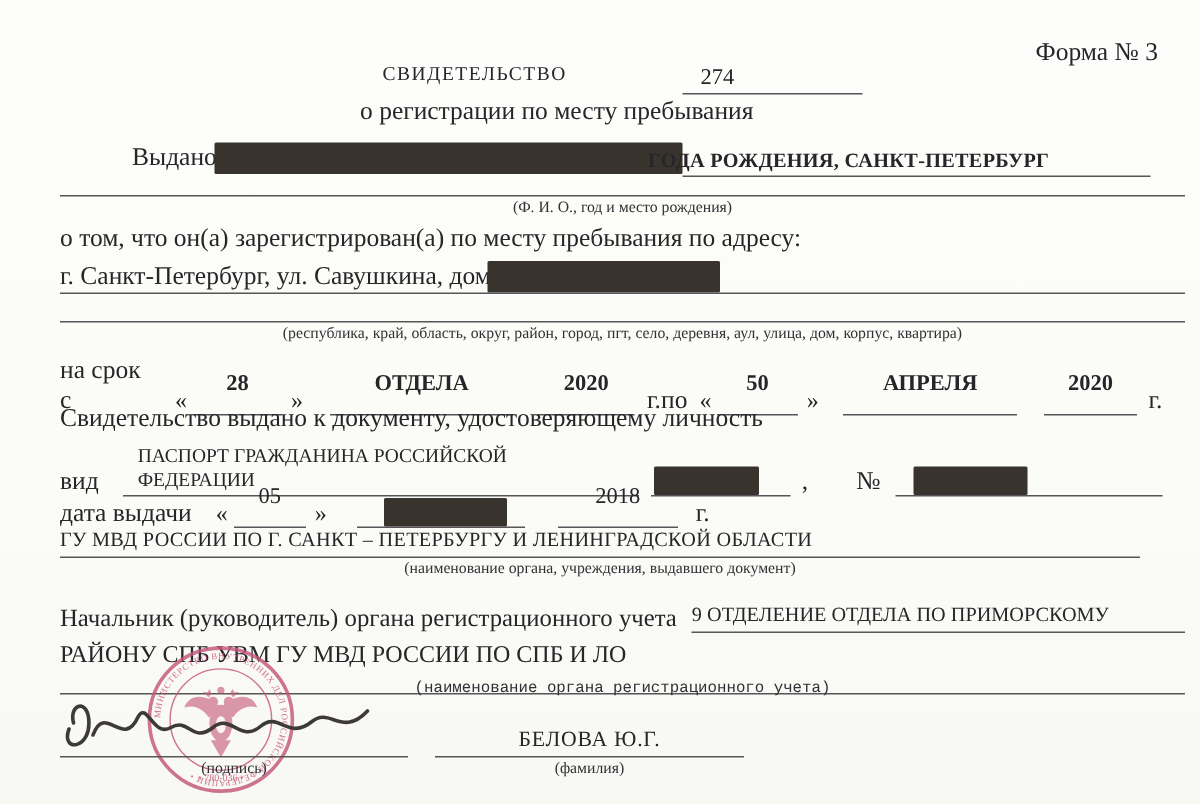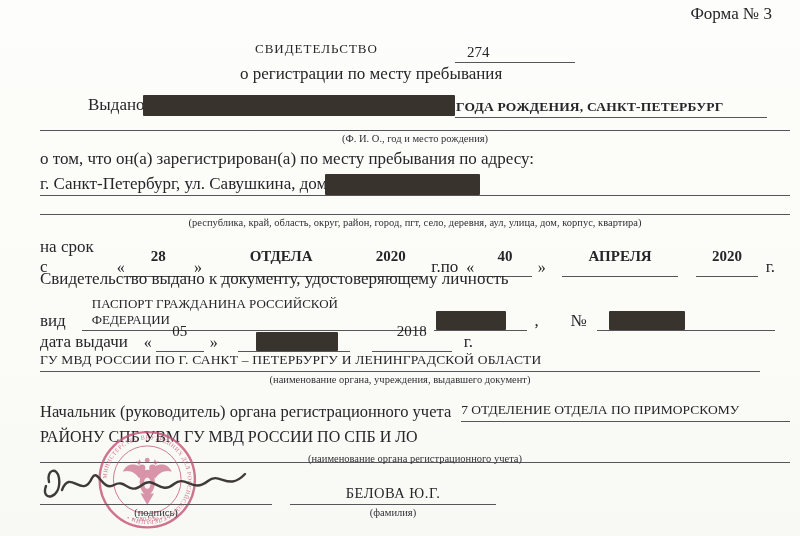--- a/index.html
+++ b/index.html
@@ -25,29 +25,29 @@
   .smallcaps { font-size:13px; }
   .boldhdr { font-weight:bold; font-size:13.5px; letter-spacing:.2px; }
   .quote { font-size:16px; }
   .row { display:flex; align-items:flex-end; }
 </style>
 </head>
 <body>
 
 <div class="page">
 
-  <div class="abs t17" style="top:4px; right:28px;">Форма № 3</div>
+  <div class="abs t17" style="top:25px; right:28px;">Форма № 3</div>
 
   <div class="abs" style="top:41px; left:255px; font-size:13px; letter-spacing:1px;">СВИДЕТЕЛЬСТВО</div>
   <div class="abs" style="top:44px; left:455px; width:120px; text-align:left; border-bottom:1.5px solid #55555a; padding:0 0 1px 12px; font-size:15px;">274</div>
   <div class="abs t17" style="top:64px; left:240px;">о регистрации по месту пребывания</div>
 
   <div class="abs t17" style="top:95px; left:88px;">Выдано</div>
   <div class="abs redact" style="top:95px; left:143px; width:312px; height:21px;"></div>
-  <div class="abs boldhdr" style="top:99px; left:456px;">ГОДА РОЖДЕНИЯ, САНКТ-ПЕТЕРБУРГ</div>
+  <div class="abs boldhdr" style="top:99px; left:432px;">ГОДА РОЖДЕНИЯ, САНКТ-ПЕТЕРБУРГ</div>
   <div class="abs line" style="top:117px; left:455px; width:312px;"></div>
 
   <div class="abs line" style="top:130px; left:40px; width:750px;"></div>
   <div class="abs cap" style="top:133px; left:40px; width:750px;">(Ф. И. О., год и место рождения)</div>
 
   <div class="abs t17" style="top:149px; left:40px;">о том, что он(а) зарегистрирован(а) по месту пребывания по адресу:</div>
 
   <div class="abs t17" style="top:174px; left:40px;">г. Санкт-Петербург, ул. Савушкина, дом</div>
   <div class="abs redact" style="top:174px; left:325px; width:155px; height:21px;"></div>
   <div class="abs line" style="top:195px; left:40px; width:750px;"></div>
@@ -58,21 +58,21 @@
   <div class="abs row" style="top:237px; left:40px; width:735px;">
     <span class="t17">на срок с</span>
     <span class="quote" style="margin-left:14px;">«</span>
     <span class="seg" style="width:62px; margin-left:4px;">28</span>
     <span class="quote" style="margin-left:6px;">»</span>
     <span class="seg" style="width:128px; margin-left:18px;">ОТДЕЛА</span>
     <span class="seg" style="width:68px; margin-left:16px;">2020</span>
     <span class="t17" style="margin-left:8px;">г.</span>
     <span class="t17" style="">по</span>
     <span class="quote" style="margin-left:8px;">«</span>
-    <span class="seg" style="width:56px; margin-left:4px;">40</span>
+    <span class="seg" style="width:56px; margin-left:4px;">50</span>
     <span class="quote" style="margin-left:6px;">»</span>
     <span class="seg" style="width:122px; margin-left:16px;">АПРЕЛЯ</span>
     <span class="seg" style="width:64px; margin-left:18px;">2020</span>
     <span class="t17" style="margin-left:8px;">г.</span>
   </div>
 
   <div class="abs t17" style="top:269px; left:40px;">Свидетельство выдано к документу, удостоверяющему личность</div>
 
   <div class="abs row" style="top:296px; left:40px; width:735px;">
     <span class="t17">вид</span>
@@ -97,24 +97,24 @@
     </span>
     <span class="seg" style="width:80px; margin-left:22px; font-weight:normal;">2018</span>
     <span class="t17" style="margin-left:12px;">г.</span>
   </div>
 
   <div class="abs" style="top:352px; left:40px; width:720px; font-size:13.5px; letter-spacing:.2px; border-bottom:1.5px solid #55555a; padding-bottom:3px;">ГУ  МВД  РОССИИ  ПО  Г. САНКТ – ПЕТЕРБУРГУ  И  ЛЕНИНГРАДСКОЙ  ОБЛАСТИ</div>
   <div class="abs cap" style="top:374px; left:40px; width:720px;">(наименование органа, учреждения, выдавшего документ)</div>
 
   <div class="abs row" style="top:402px; left:40px; width:750px;">
     <span style="font-size:16.5px;">Начальник (руководитель) органа регистрационного учета</span>
-    <span class="line" style="font-size:13.5px; margin-left:10px; flex:1; padding-bottom:3px;">7 ОТДЕЛЕНИЕ ОТДЕЛА  ПО ПРИМОРСКОМУ</span>
+    <span class="line" style="font-size:13.5px; margin-left:10px; flex:1; padding-bottom:3px;">9 ОТДЕЛЕНИЕ ОТДЕЛА  ПО ПРИМОРСКОМУ</span>
   </div>
   <div class="abs line" style="top:428px; left:40px; width:750px; font-size:16px; padding-bottom:16px;">РАЙОНУ СПБ УВМ  ГУ  МВД РОССИИ  ПО СПБ  И  ЛО</div>
-  <div class="abs cap" style="top:453px; left:40px; width:750px;">(наименование органа регистрационного учета)</div>
+  <div class="abs cap" style="top:453px; left:40px; width:750px;font-family:Liberation Mono, monospace;">(наименование органа регистрационного учета)</div>
 
   <svg class="abs" style="top:424px; left:30px;" width="235" height="112" viewBox="0 0 235 235">
     <g opacity="0.82">
       <circle cx="117" cy="117" r="100" fill="none" stroke="#c5567a" stroke-width="5"></circle>
       <circle cx="117" cy="117" r="71" fill="none" stroke="#c5567a" stroke-width="2"></circle>
       <defs>
         <path id="ringPath" d="M117,117 m-85,0 a85,85 0 1,1 170,0 a85,85 0 1,1 -170,0"></path>
       </defs>
       <text font-size="12.5" fill="#c5567a" font-family="Liberation Serif, serif" letter-spacing="1">
         <textPath href="#ringPath" startOffset="2">МИНИСТЕРСТВО ВНУТРЕННИХ ДЕЛ РОССИЙСКОЙ ФЕДЕРАЦИИ •</textPath>

